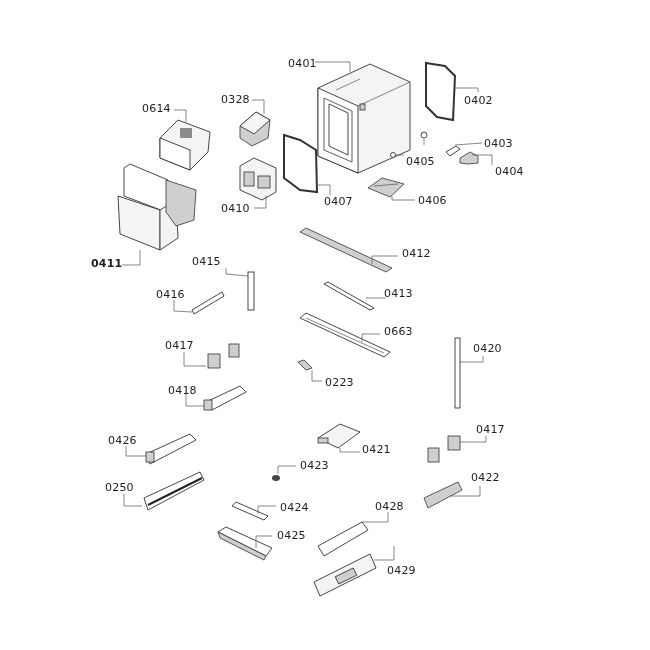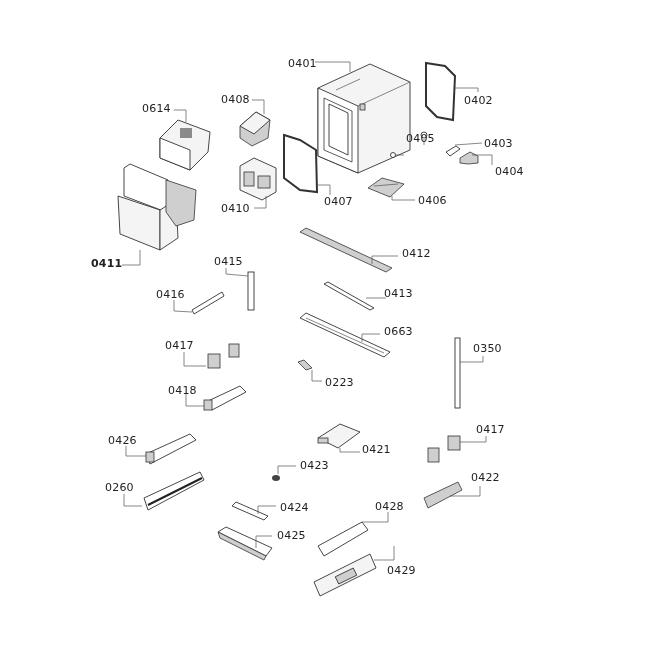--- a/index.html
+++ b/index.html
@@ -192,39 +192,39 @@
     <rect class="d" x="336" y="572" width="20" height="8" transform="rotate(-26 346 576)"></rect>
     <polyline class="ln" points="374,560 394,560 394,546"></polyline>
   </g>
 </svg>
 
 
 <span class="lbl" style="left:288px;top:58px;">0401</span>
 <span class="lbl" style="left:464px;top:95px;">0402</span>
 <span class="lbl" style="left:484px;top:138px;">0403</span>
 <span class="lbl" style="left:487px;top:166px;margin-left:8px;">0404</span>
-<span class="lbl" style="left:406px;top:133px;">0405</span>
+<span class="lbl" style="left:406px;top:156px;">0405</span>
 <span class="lbl" style="left:418px;top:195px;">0406</span>
 <span class="lbl" style="left:324px;top:196px;">0407</span>
-<span class="lbl" style="left:221px;top:94px;">0408</span>
+<span class="lbl" style="left:221px;top:94px;">0328</span>
 <span class="lbl" style="left:142px;top:103px;">0614</span>
 <span class="lbl" style="left:221px;top:203px;">0410</span>
 <span class="lbl" style="left:91px;top:258px;font-weight:bold;">0411</span>
 <span class="lbl" style="left:402px;top:248px;">0412</span>
 <span class="lbl" style="left:384px;top:288px;">0413</span>
 <span class="lbl" style="left:384px;top:326px;">0663</span>
-<span class="lbl" style="left:214px;top:256px;">0415</span>
+<span class="lbl" style="left:192px;top:256px;">0415</span>
 <span class="lbl" style="left:156px;top:289px;">0416</span>
 <span class="lbl" style="left:165px;top:340px;">0417</span>
 <span class="lbl" style="left:476px;top:424px;">0417</span>
 <span class="lbl" style="left:168px;top:385px;">0418</span>
 <span class="lbl" style="left:325px;top:377px;">0223</span>
-<span class="lbl" style="left:473px;top:343px;">0350</span>
+<span class="lbl" style="left:473px;top:343px;">0420</span>
 <span class="lbl" style="left:362px;top:444px;">0421</span>
 <span class="lbl" style="left:471px;top:472px;">0422</span>
 <span class="lbl" style="left:300px;top:460px;">0423</span>
 <span class="lbl" style="left:280px;top:502px;">0424</span>
 <span class="lbl" style="left:277px;top:530px;">0425</span>
 <span class="lbl" style="left:108px;top:435px;">0426</span>
-<span class="lbl" style="left:105px;top:482px;">0260</span>
+<span class="lbl" style="left:105px;top:482px;">0250</span>
 <span class="lbl" style="left:375px;top:501px;">0428</span>
 <span class="lbl" style="left:387px;top:565px;">0429</span>
 </div>
 
 </body></html>

